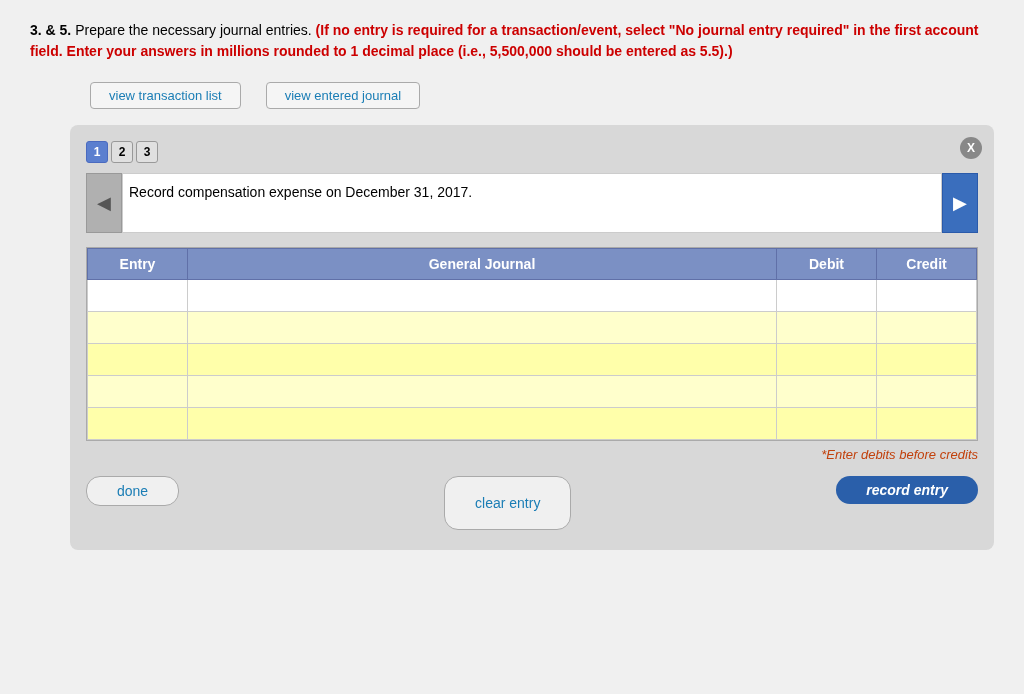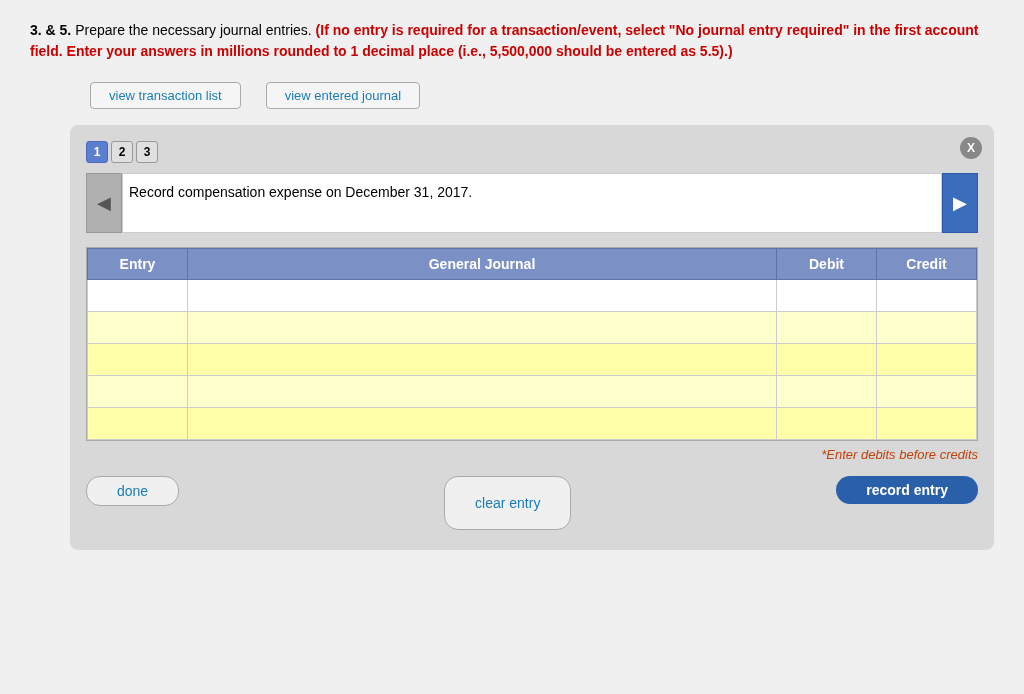--- a/index.html
+++ b/index.html
@@ -229,20 +229,21 @@
 
     .btn-record {
       border: none;
       background: #2a5faa;
       color: white;
       padding: 6px 30px;
       border-radius: 14px;
       cursor: pointer;
       font-size: 14px;
       font-weight: bold;
+      font-style: italic;
     }
   </style>
 </head>
 <body>
 
 <div class="question-text">
   <span class="question-number">3. &amp; 5.</span>
   <span> Prepare the necessary journal entries. </span>
   <span class="question-instruction">(If no entry is required for a transaction/event, select "No journal entry required" in the first account field. Enter your answers in millions rounded to 1 decimal place (i.e., 5,500,000 should be entered as 5.5).)</span>
 </div>

